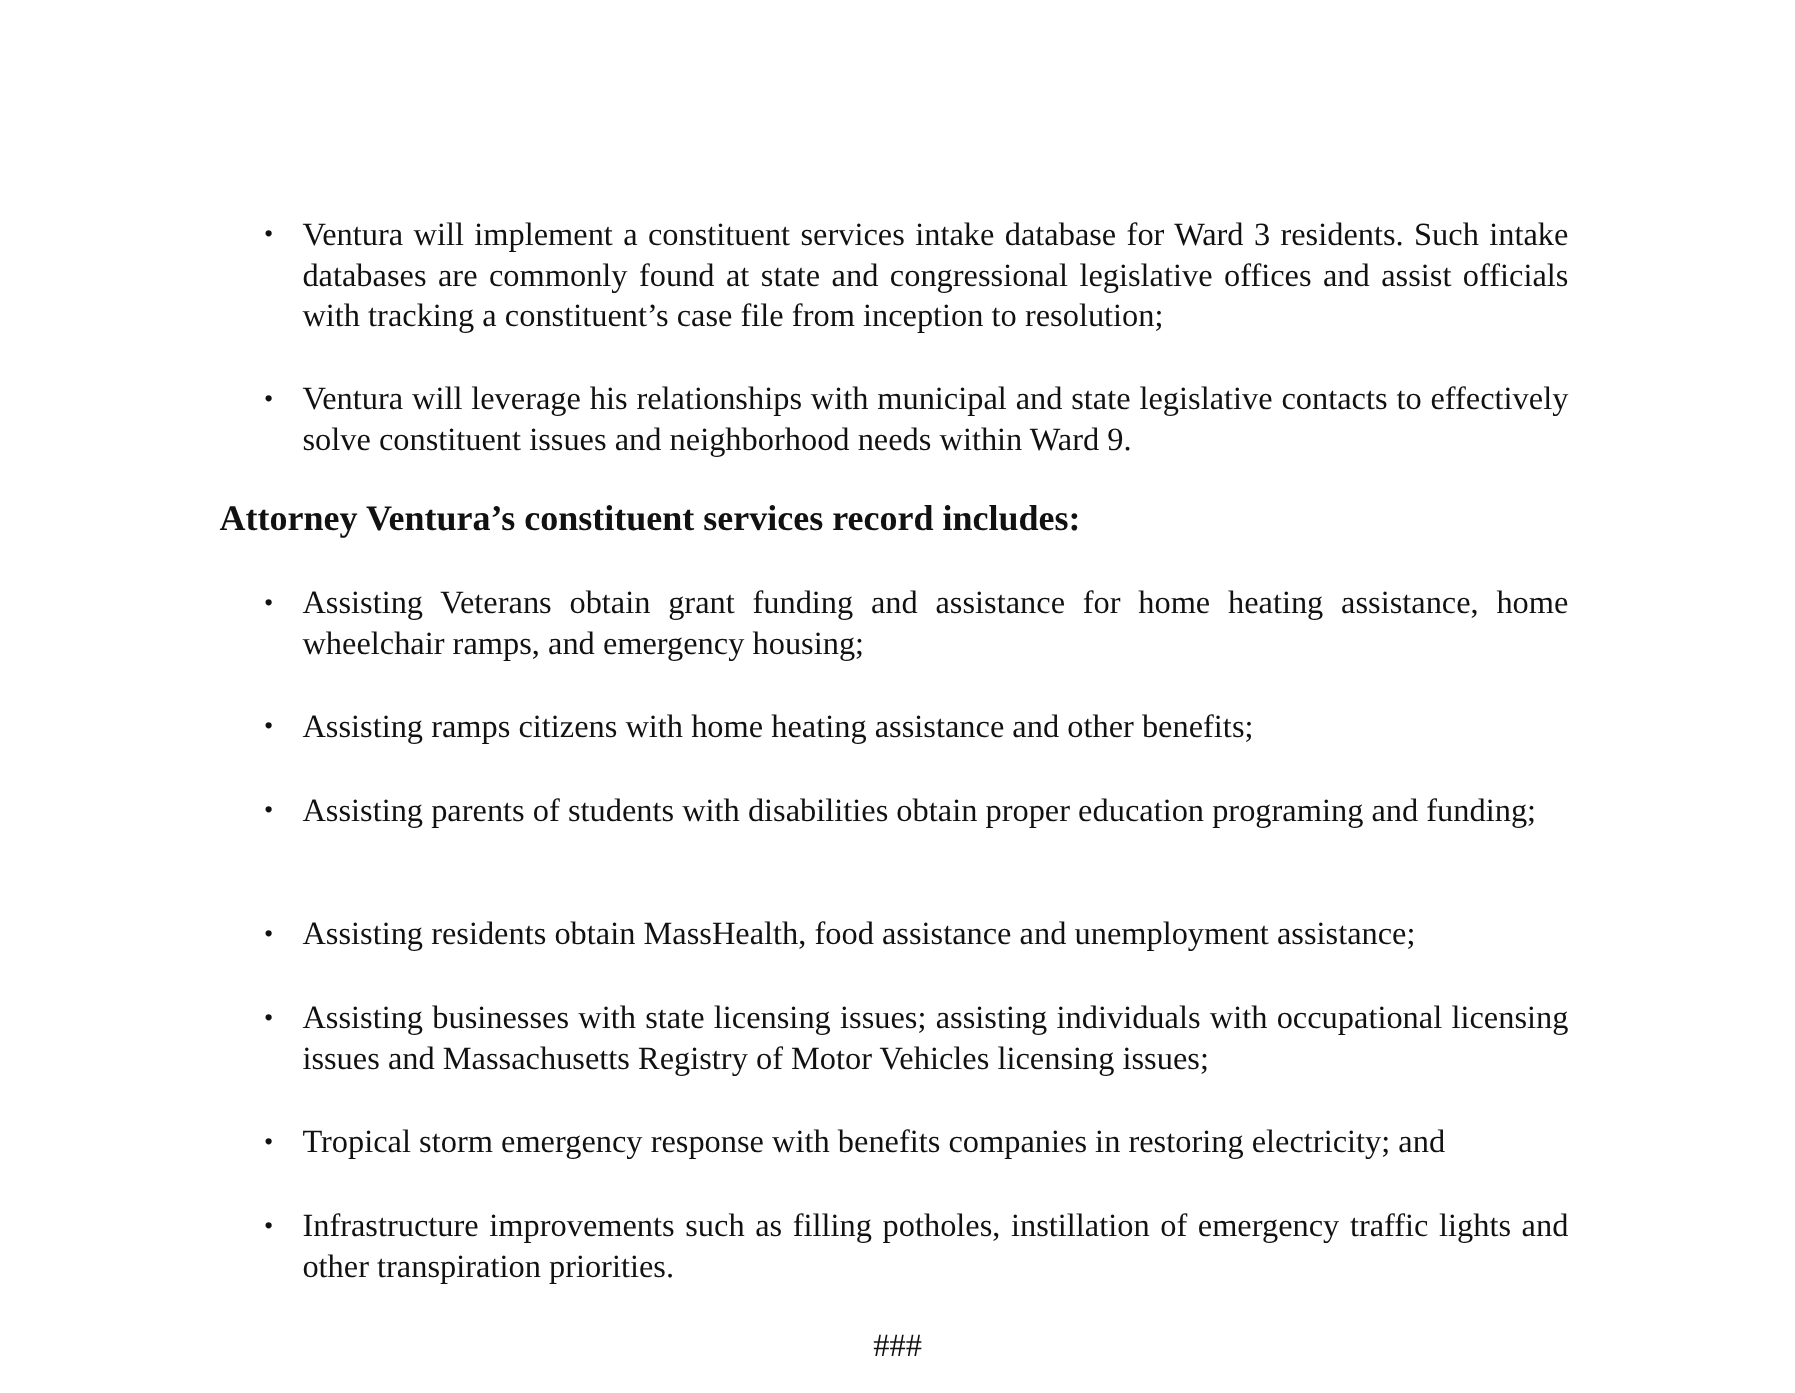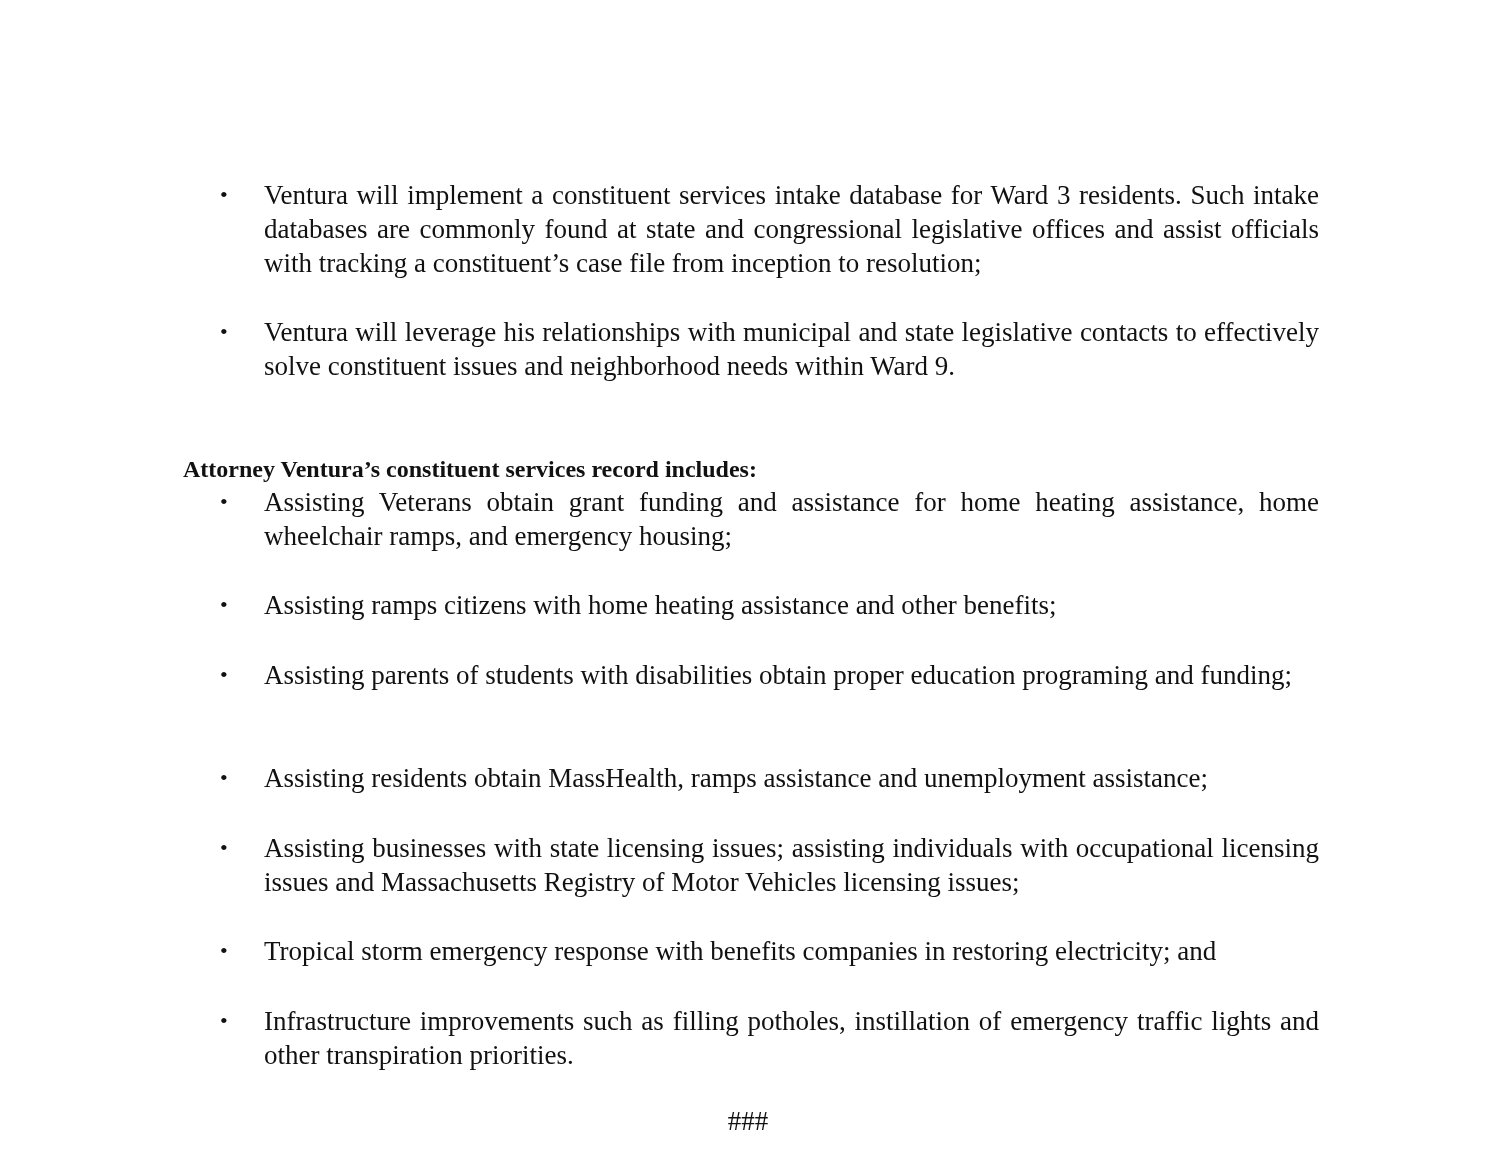--- a/index.html
+++ b/index.html
@@ -1,24 +1,24 @@
 <!DOCTYPE html>
 <html><head>
 <meta charset="utf-8">
 <style>
   html, body { margin: 0; padding: 0; background: #ffffff; }
   body { width: 1496px; height: 1161px; position: relative; overflow: hidden;
          font-family: "Liberation Serif", "DejaVu Serif", serif; color: #111; }
   .page { position: absolute; left: 0; top: 0; width: 1496px; height: 1161px; }
   .item { position: absolute; left: 220px; width: 1098px; }
   .bullet { position: absolute; left: 0; width: 20px; font-size: 22px; line-height: 34px; }
-  .text { position: absolute; left: 44px; width: 1055px; font-size: 27px; line-height: 34px;
+  .text { position: absolute; left: 32px; width: 1055px; font-size: 27px; line-height: 34px;
           text-align: justify; }
-  .heading { position: absolute; left: 183px; top: 416px; font-size: 24px; font-weight: bold;
-             line-height: 34px; margin-top: 36px; }
+  .heading { position: absolute; left: 183px; top: 416px; font-size: 30px; font-weight: bold;
+             line-height: 34px; }
   .footer { position: absolute; left: 0; width: 1496px; top: 1104px; text-align: center;
             font-size: 27px; line-height: 34px; }
 </style>
 </head>
 <body>
 
 <div class="page">
 
   <div class="item" style="top:178px">
     <span class="bullet">•</span>
@@ -42,21 +42,21 @@
     <div class="text">Assisting ramps citizens with home heating assistance and other benefits;</div>
   </div>
 
   <div class="item" style="top:658px">
     <span class="bullet">•</span>
     <div class="text">Assisting parents of students with disabilities obtain proper education programing and funding;</div>
   </div>
 
   <div class="item" style="top:761px">
     <span class="bullet">•</span>
-    <div class="text">Assisting residents obtain MassHealth, ramps assistance and unemployment assistance;</div>
+    <div class="text">Assisting residents obtain MassHealth, food assistance and unemployment assistance;</div>
   </div>
 
   <div class="item" style="top:831px">
     <span class="bullet">•</span>
     <div class="text">Assisting businesses with state licensing issues; assisting individuals with occupational licensing issues and Massachusetts Registry of Motor Vehicles licensing issues;</div>
   </div>
 
   <div class="item" style="top:934px">
     <span class="bullet">•</span>
     <div class="text">Tropical storm emergency response with benefits companies in restoring electricity; and</div>

